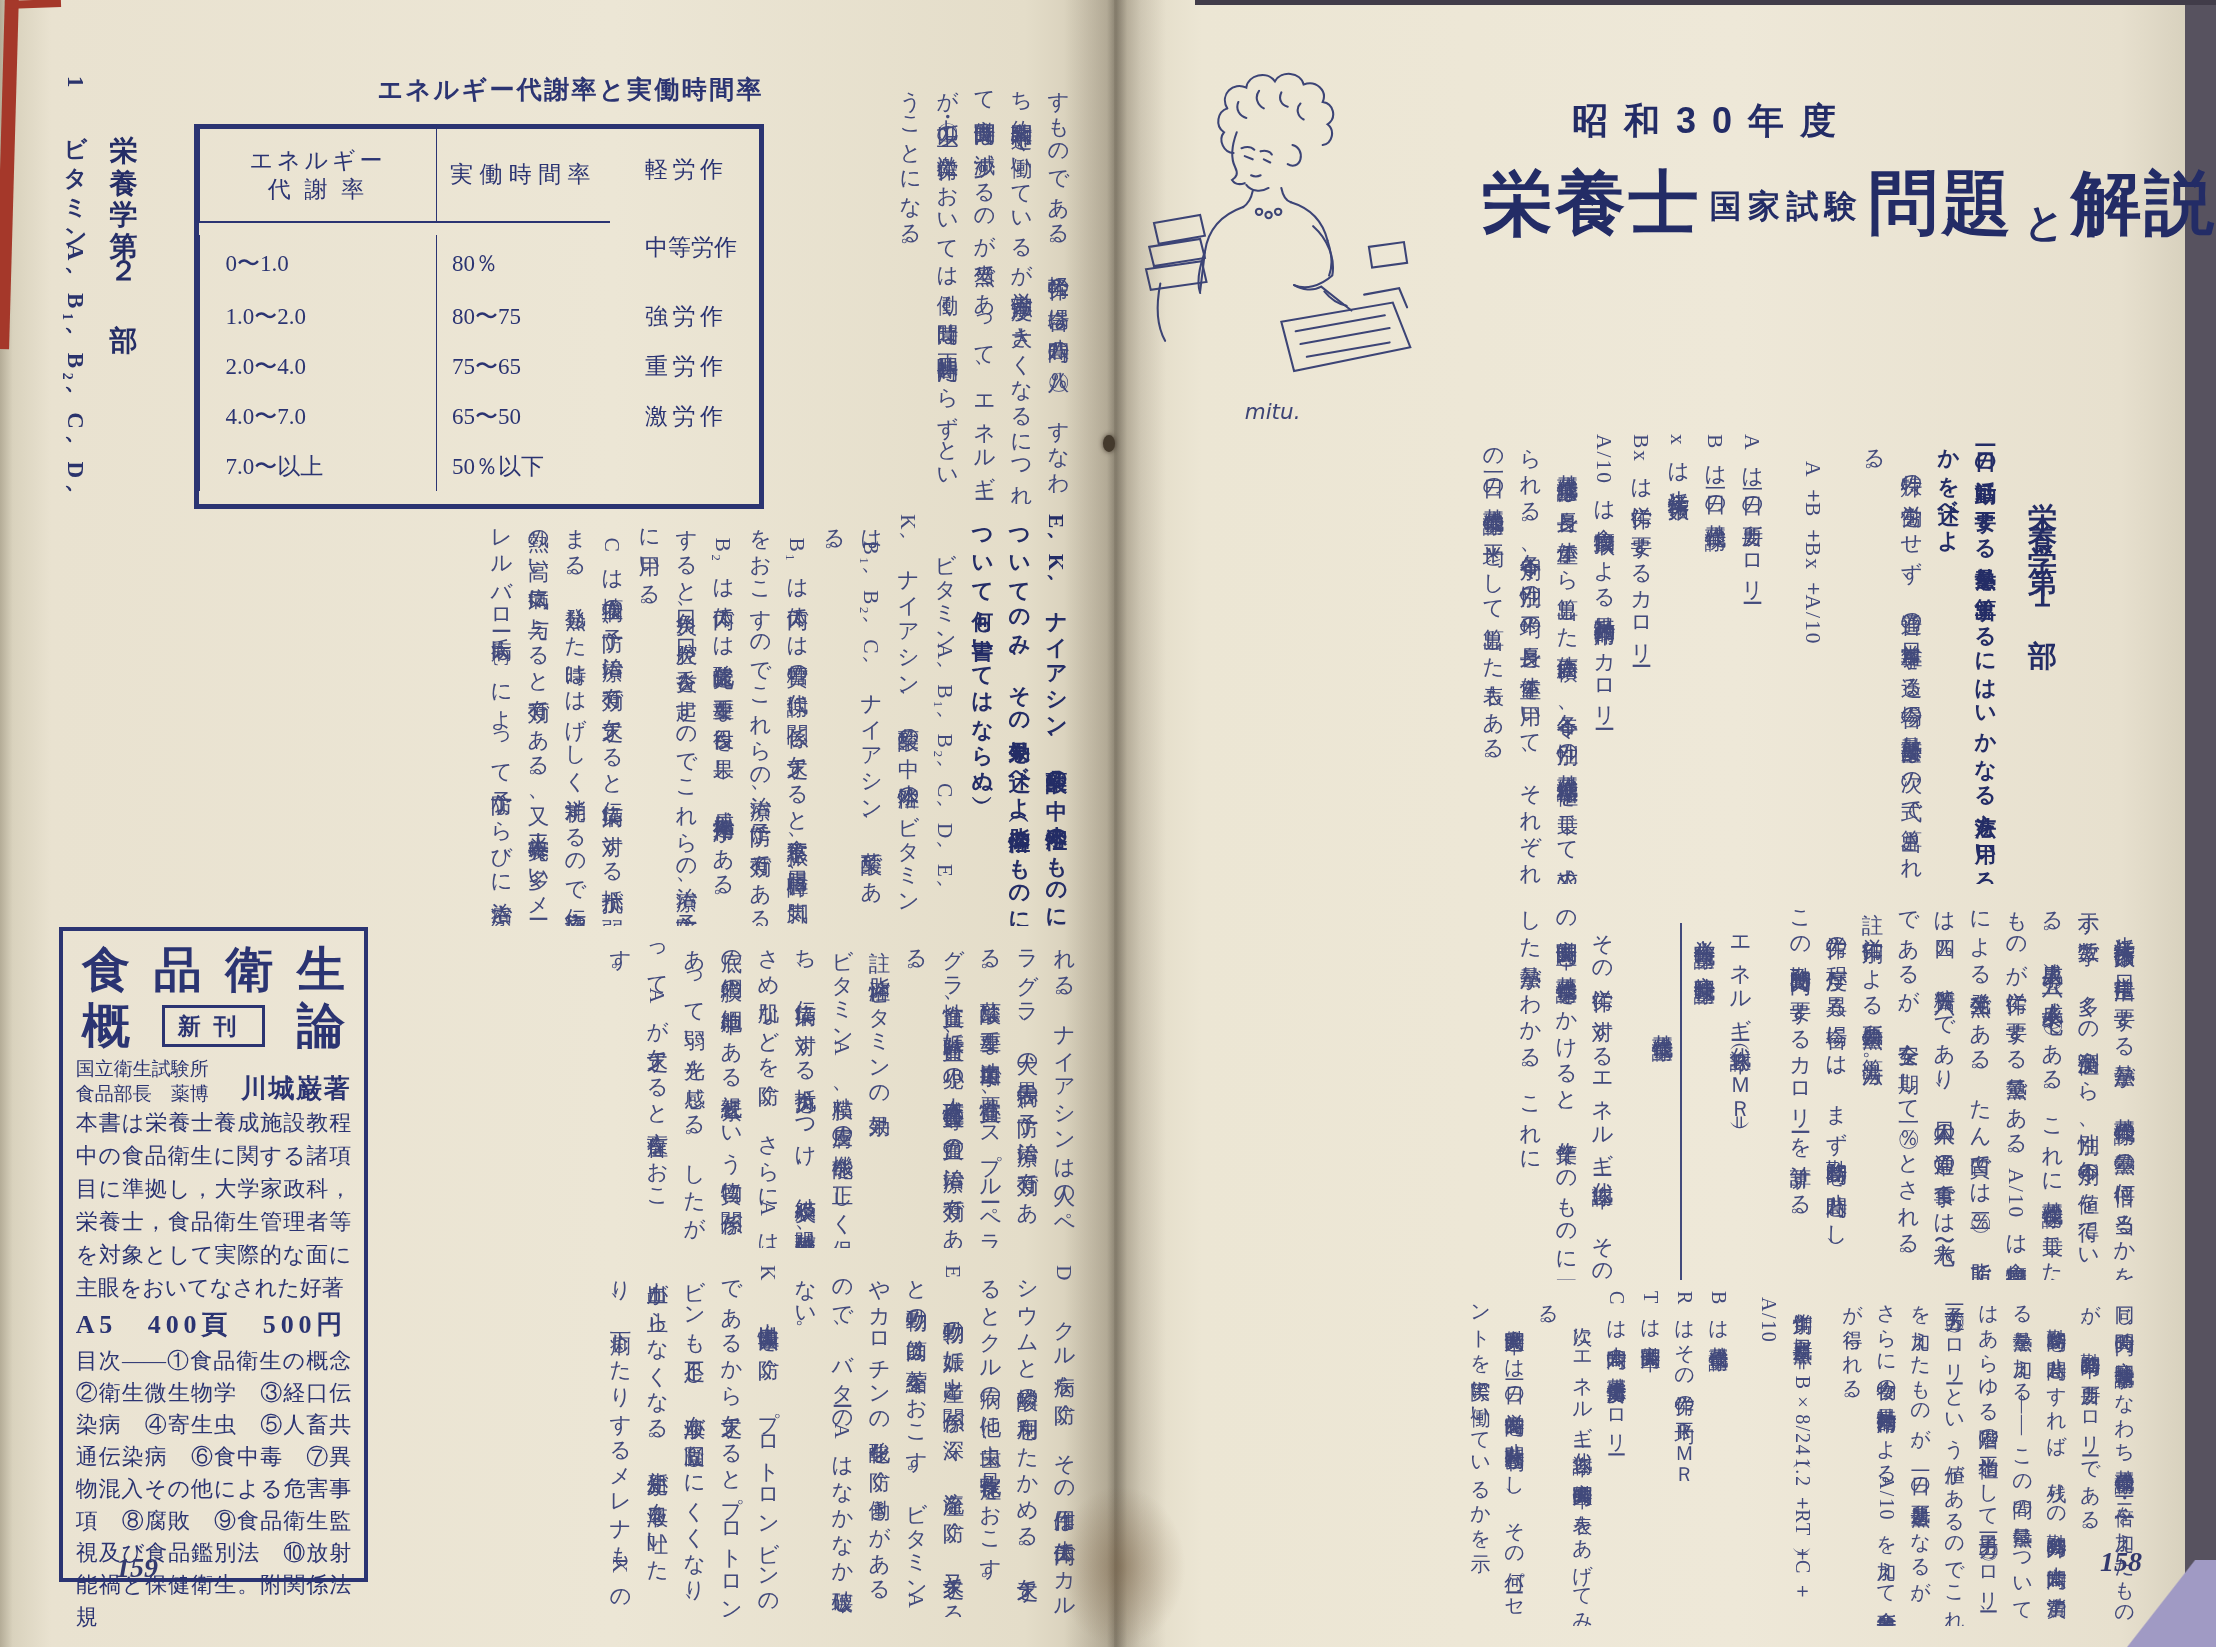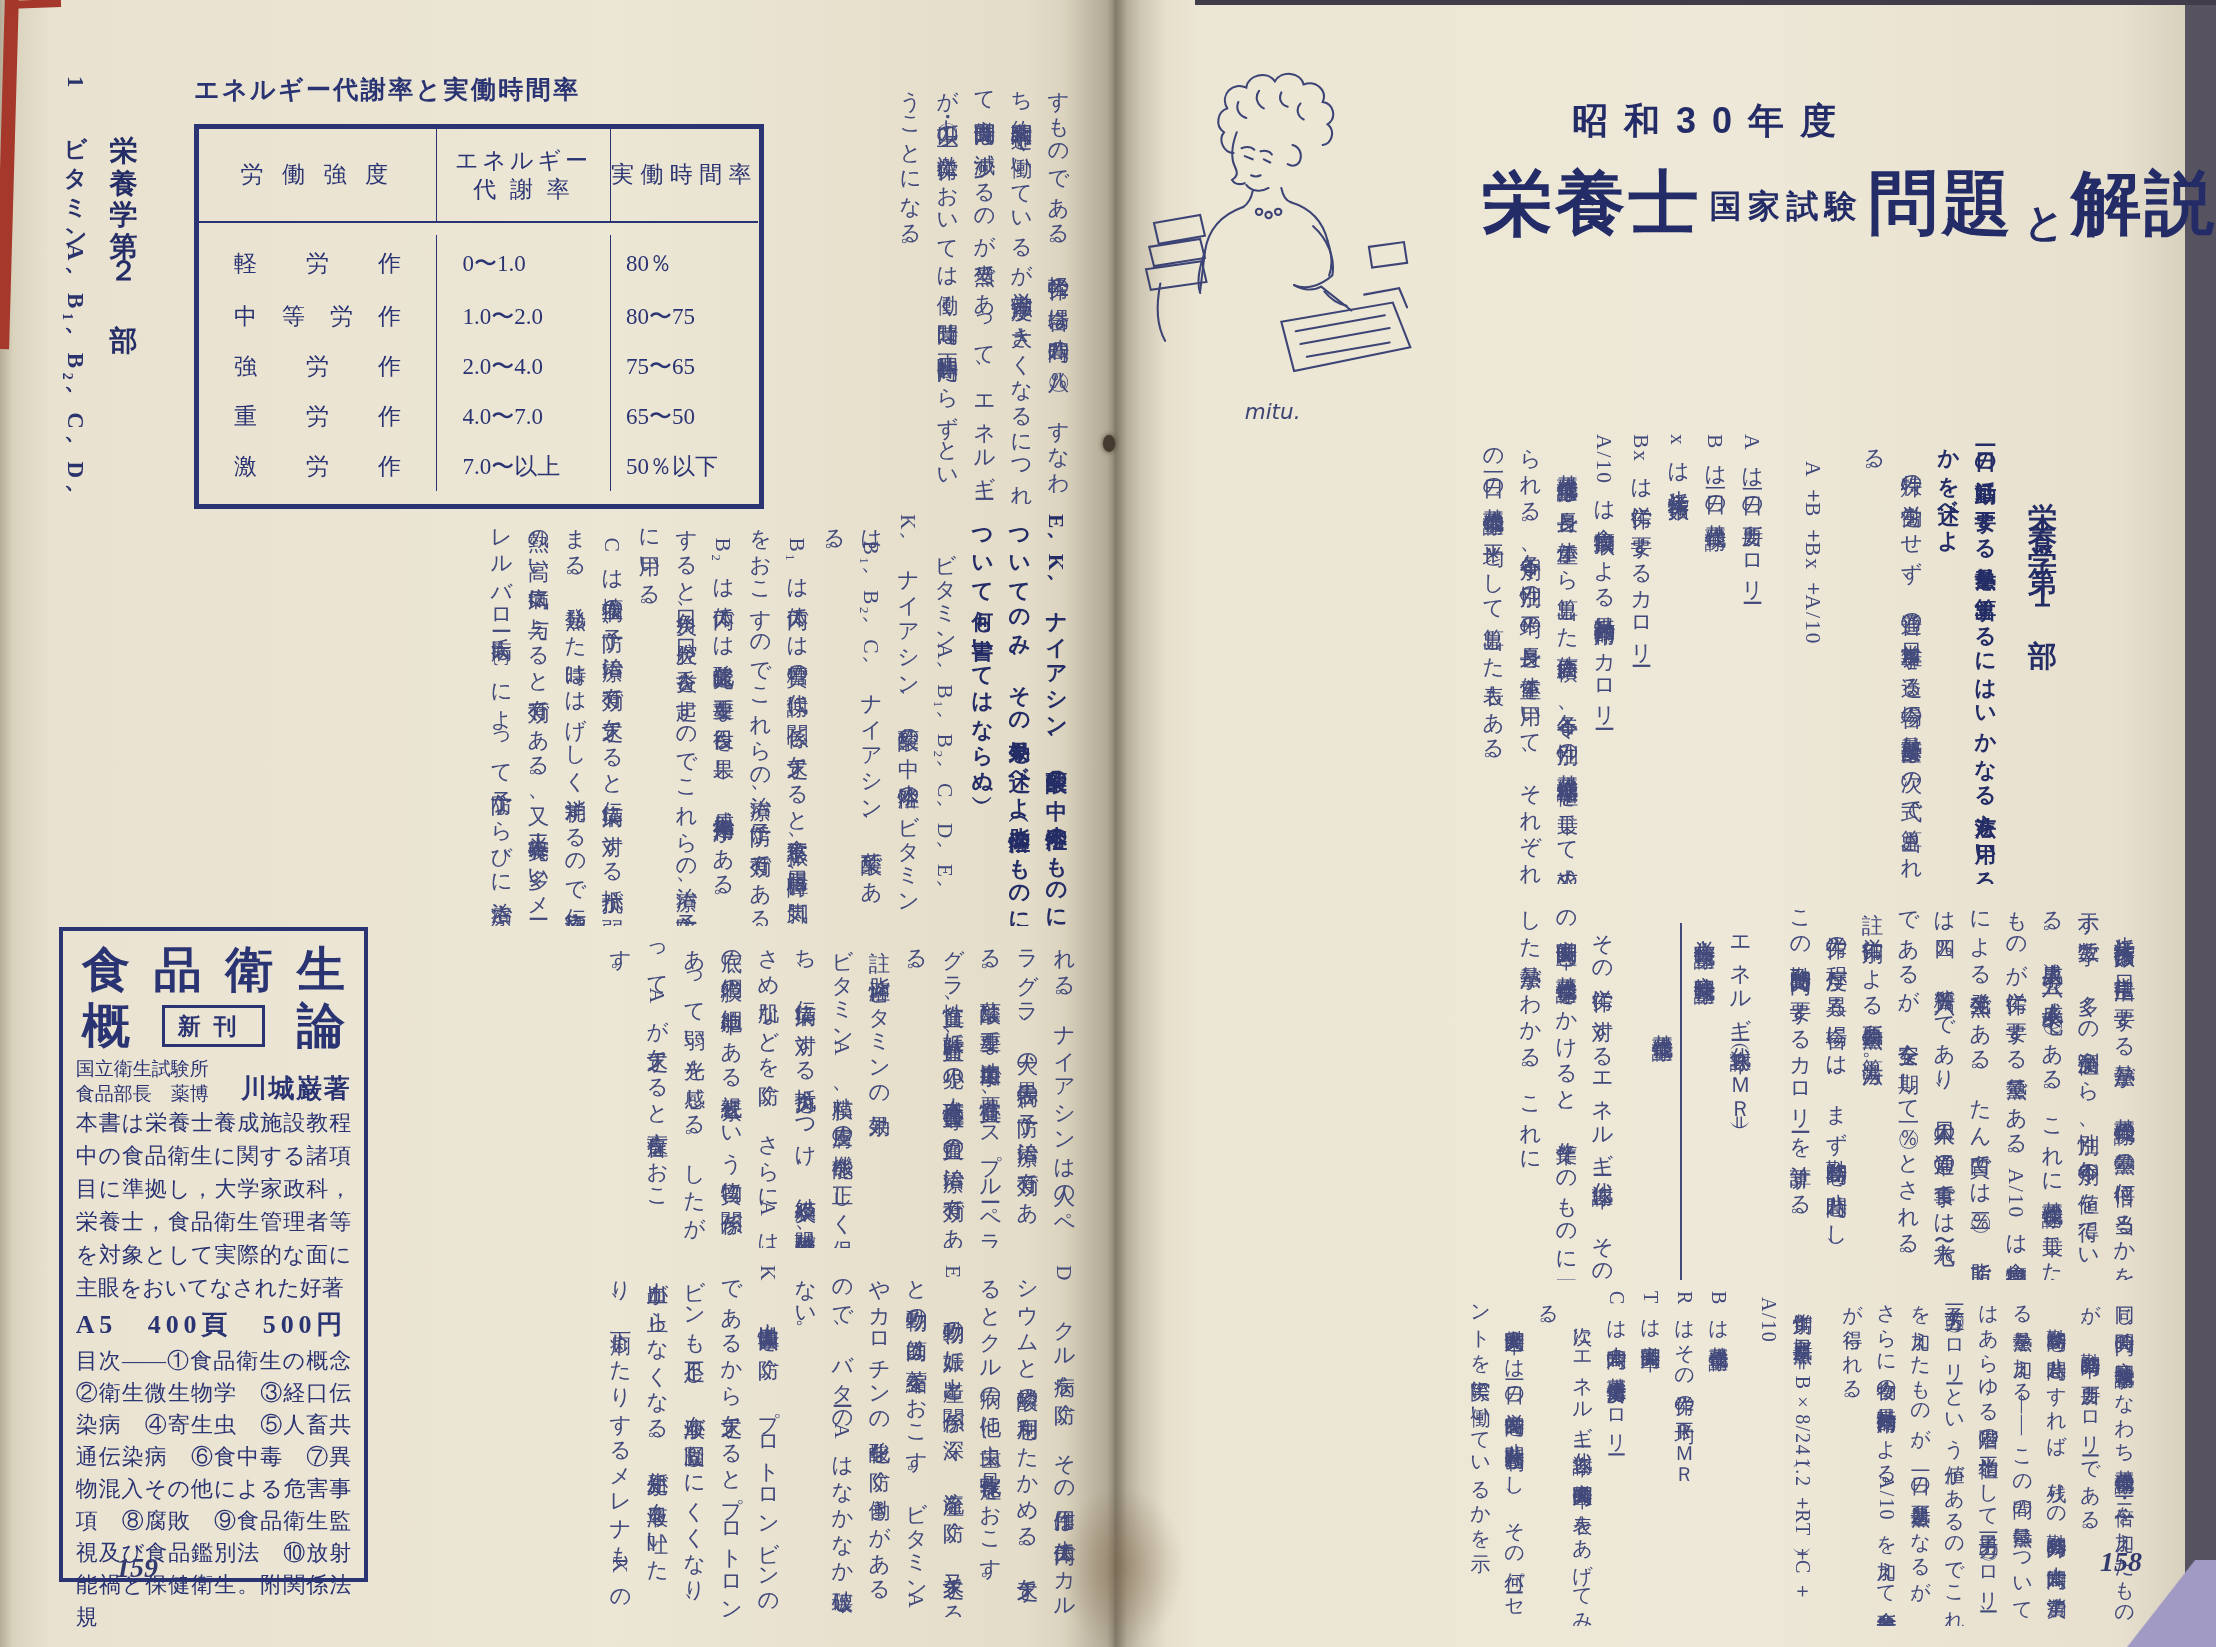--- a/index.html
+++ b/index.html
@@ -66,21 +66,21 @@
   .illus{position:absolute;left:11px;top:59px;width:327px;height:406px}
   .illus svg{width:100%;height:100%}
   .sig{font-style:italic;font-size:27px;fill:#3c4476;font-family:"DejaVu Sans",sans-serif}
 
   .pnum{position:absolute;font-style:italic;font-weight:700;font-size:28px;color:#333a6e}
   .pnum.l{left:116px;top:1552px}
   .pnum.r{left:986px;top:1546px}
 
   
   .tblwrap{position:absolute;left:194px;top:73px;width:570px}
-  .tbl-title{font-size:25px;font-weight:700;color:#2b3472;text-align:left;letter-spacing:2.4px;
+  .tbl-title{font-size:25px;font-weight:700;color:#2b3472;text-align:right;letter-spacing:2.4px;
              font-family:"Liberation Sans",sans-serif}
   .tbl{margin-top:17.5px;border:5.6px solid #2b3472;display:grid;grid-template-columns:237px 174px 148px;
        padding-bottom:12.7px}
   .th{height:94px;display:flex;align-items:center;justify-content:center;font-size:23px;
       color:#2b3472;letter-spacing:6.4px;border-bottom:2.4px solid #2b3472}
   .th.two{flex-direction:column;line-height:29px;letter-spacing:4px}
   .th.c1,.td.c1,.th.c2,.td.c2{border-left:1.6px solid #2b3472}
   .td{height:50px;display:flex;align-items:center;font-size:23px;color:#2b3472}
   .td.c0{padding:0 35px;justify-content:space-between}
   .td.c1{padding-left:25.5px}
@@ -111,21 +111,20 @@
     <div class="red-edge-top"></div>
 
     <div class="vr sidebar">
       <div class="blk sec">栄養学第２部</div>
       <div class="blk qs">1　ビタミンA、B₁、B₂、C、D、</div>
     </div>
 
     <div class="tblwrap">
       <div class="tbl-title">エネルギー代謝率と実働時間率</div>
       <div class="tbl">
-        <div class="th c0">労 働 強 度</div>
         <div class="th c1 two">
           <span>エネルギー</span>
           <span>代 謝 率</span>
         </div>
         <div class="th c2">実働時間率</div>
       <div class="td c0 r0">
             <span>軽</span>
             <span>労</span>
             <span>作</span>
           </div>

